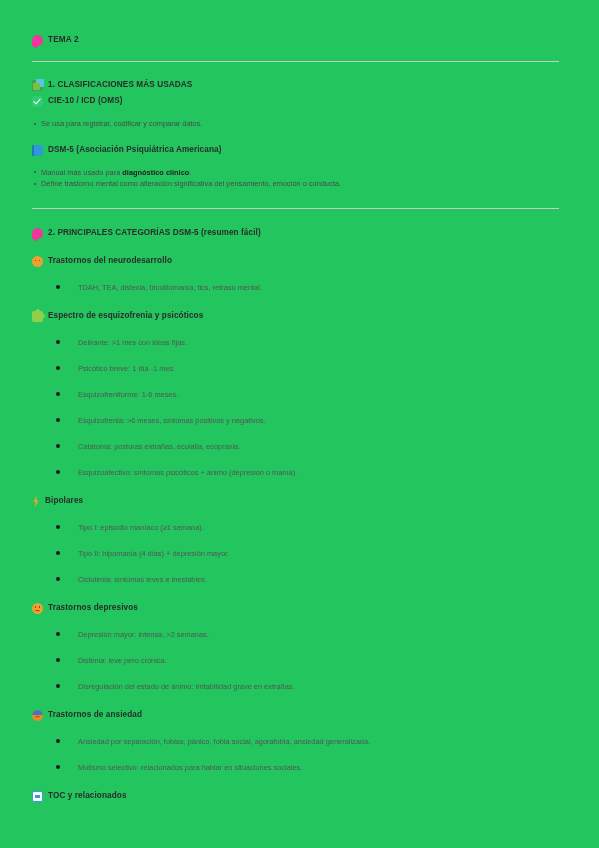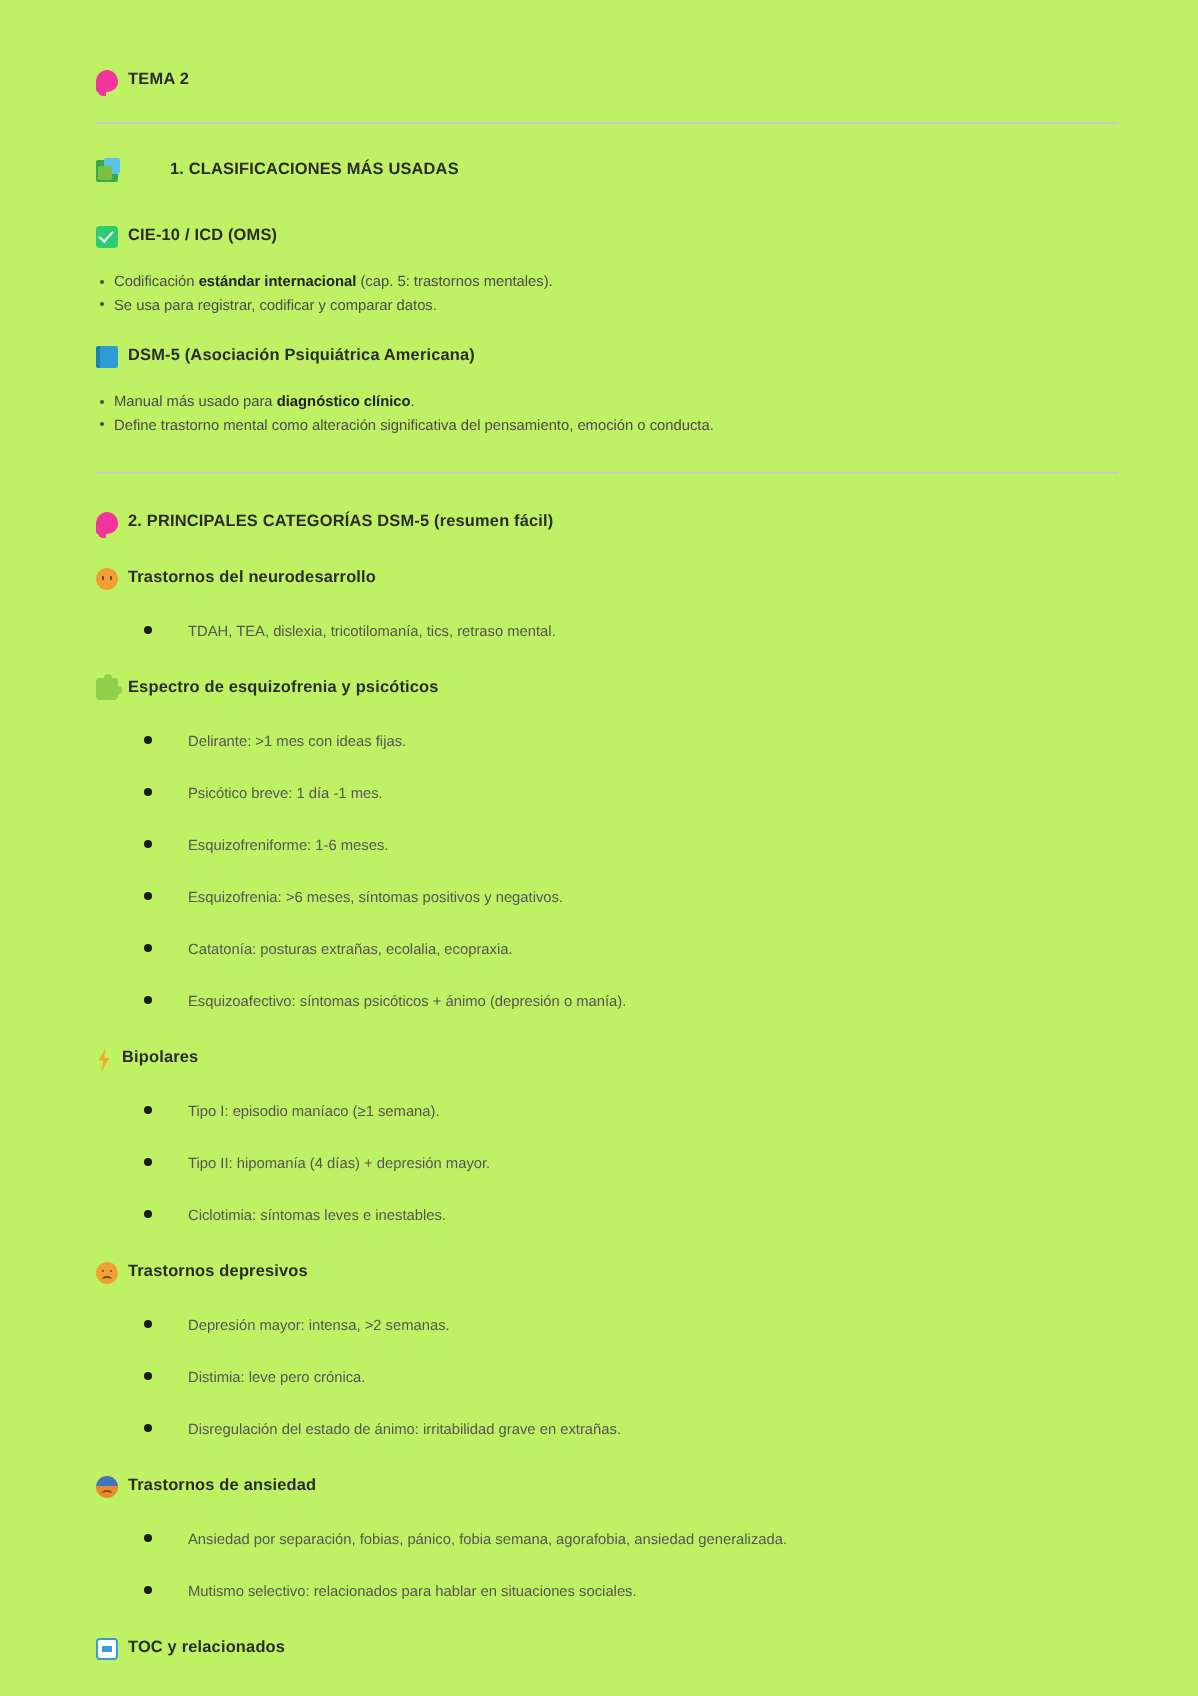--- a/index.html
+++ b/index.html
@@ -14,22 +14,22 @@
     font-family: "Liberation Sans", sans-serif;
     color: #3a3a3a;
     -webkit-font-smoothing: antialiased;
     overflow: hidden;
   }
   .page {
     position: relative;
     width: 599px;
     height: 848px;
     box-sizing: border-box;
-    padding: 34px 40px 0 48px;
-    background: #bef264;
+    padding: 34px 40px 0 32px;
+    background: #22c55e;
   }
 
   
   .row {
     display: flex;
     align-items: flex-start;
   }
   .ico {
     flex: 0 0 auto;
     width: 11px;
@@ -279,21 +279,21 @@
     top: 3px;
     width: 4.2px;
     height: 4.2px;
     background: #1a1a1a;
     border-radius: 50%;
   }
 
   
   .blk-title { margin-bottom: 15px; }
   .rule-1 { margin-bottom: 17px; }
-  .blk-s1 { margin-bottom: 21px; gap: 21px; }
+  .blk-s1 { margin-bottom: 4px; }
   .blk-cie { margin-bottom: 11px; }
   .blk-cie-list { margin-bottom: 14px; }
   .blk-dsm { margin-bottom: 11px; }
   .blk-dsm-list { margin-bottom: 18px; }
   .rule-2 { margin-bottom: 18px; }
   .blk-s2 { margin-bottom: 16px; }
   .blk-cat { margin-bottom: 15px; }
   .blk-catlist { margin-bottom: 17px; }
 </style>
 </head>
@@ -311,21 +311,20 @@
   <div class="row blk-s1">
     <span class="ico ico-cards"></span>
     <span class="h-section">1. CLASIFICACIONES MÁS USADAS</span>
   </div>
 
   <div class="row blk-cie">
     <span class="ico ico-check"></span>
     <span class="h-sub">CIE-10 / ICD (OMS)</span>
   </div>
   <ul class="dotlist blk-cie-list">
-    <li><span>Codificación </span><b>estándar internacional</b><span> (cap. 5: trastornos mentales).</span></li>
     <li><span>Se usa para registrar, codificar y comparar datos.</span><b></b><span></span></li>
   </ul>
 
   <div class="row blk-dsm">
     <span class="ico ico-book"></span>
     <span class="h-sub">DSM-5 (Asociación Psiquiátrica Americana)</span>
   </div>
   <ul class="dotlist blk-dsm-list">
     <li><span>Manual más usado para </span><b>diagnóstico clínico</b><span>.</span></li>
     <li><span>Define trastorno mental como alteración significativa del pensamiento, emoción o conducta.</span><b></b><span></span></li>
@@ -377,21 +376,21 @@
     <li>Depresión mayor: intensa, &gt;2 semanas.</li>
     <li>Distimia: leve pero crónica.</li>
     <li>Disregulación del estado de ánimo: irritabilidad grave en extrañas.</li>
   </ul>
 
   <div class="row blk-cat">
     <span class="ico ico-anxface"></span>
     <span class="h-cat">Trastornos de ansiedad</span>
   </div>
   <ul class="biglist blk-catlist">
-    <li>Ansiedad por separación, fobias, pánico, fobia semana, agorafobia, ansiedad generalizada.</li>
+    <li>Ansiedad por separación, fobias, pánico, fobia social, agorafobia, ansiedad generalizada.</li>
     <li>Mutismo selectivo: relacionados para hablar en situaciones sociales.</li>
   </ul>
 
   <div class="row blk-cat">
     <span class="ico ico-idcard"></span>
     <span class="h-cat">TOC y relacionados</span>
   </div>
 
 </div>
 

